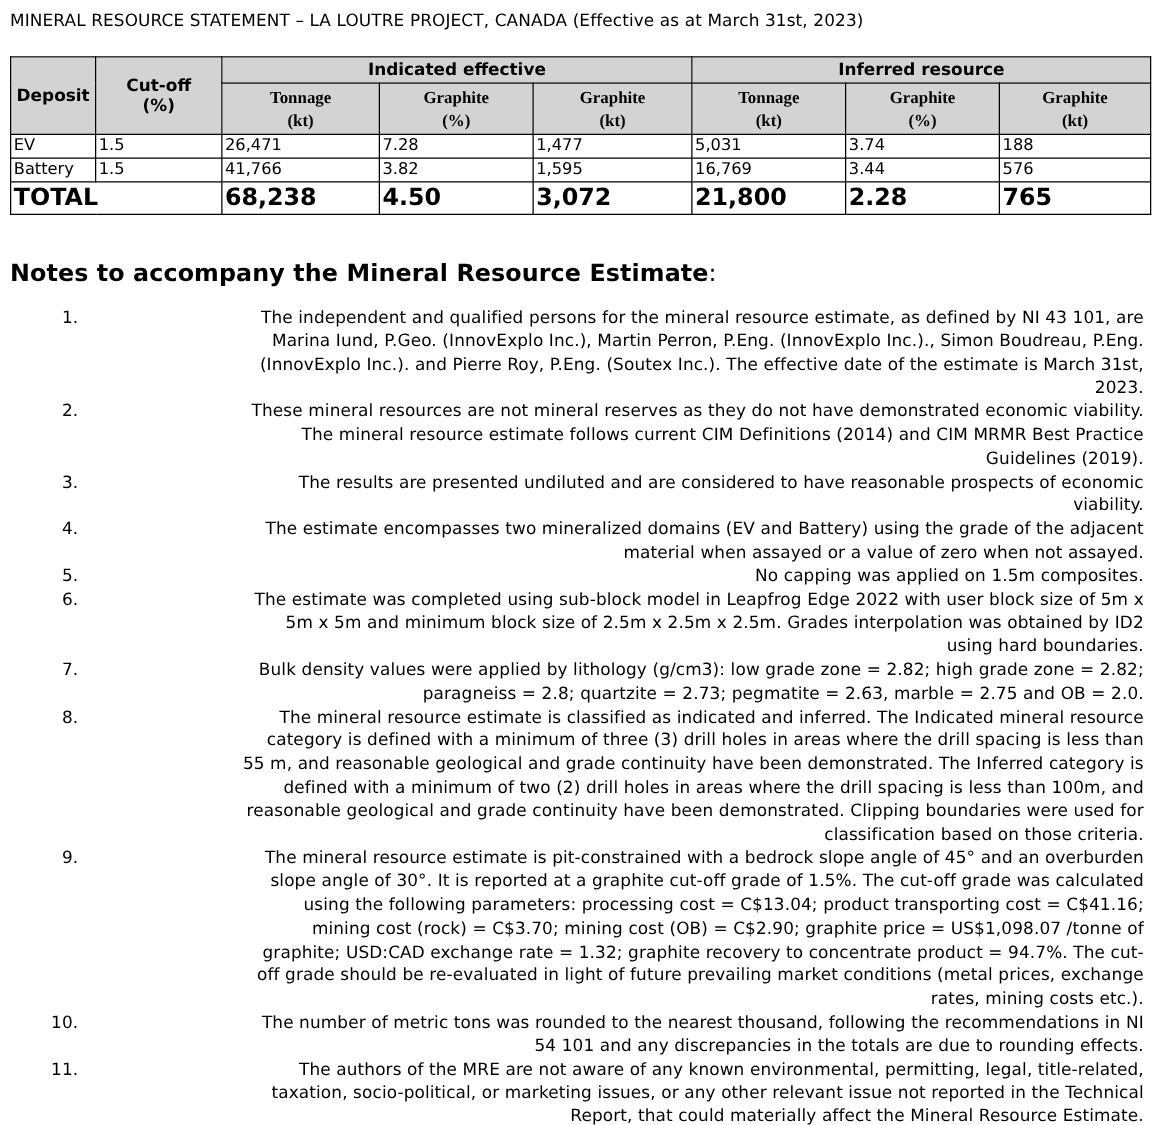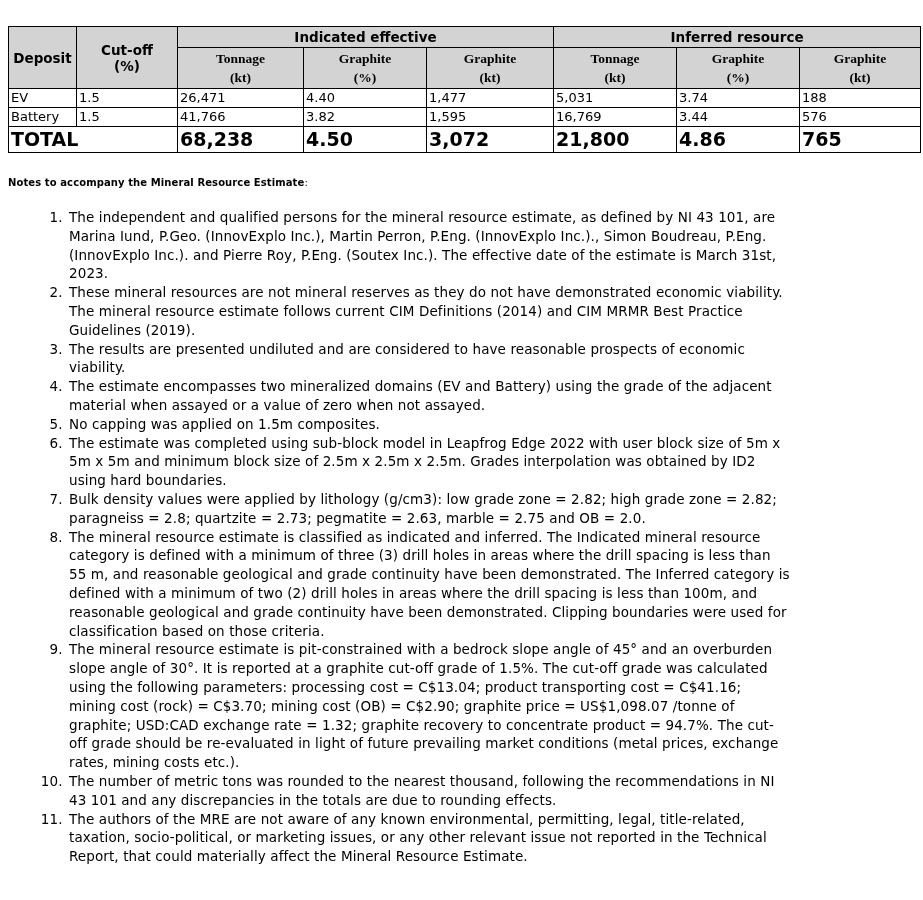--- a/index.html
+++ b/index.html
@@ -49,45 +49,47 @@
     padding: 1px 2px 2px 2px;
     height: 14px;
     white-space: nowrap;
   }
   table.mrs tbody tr.total td {
     font-weight: bold;
     font-size: 19px;
   }
 
   .notes-heading {
-    margin-top: 20px;
-    font-size: 10px;
+    margin-top: 38px;
+    font-size: 19px;
     line-height: 19px;
     letter-spacing: 0.1px;
   }
   .notes-heading .b { font-weight: bold; }
 
   ol.notes {
     margin: 16px 0 0 0;
     padding-left: 59px;
     font-size: 13.5px;
     line-height: 18.8px;
     letter-spacing: 0.1px;
   }
   ol.notes li {
     white-space: pre-line;
     padding-left: 2px;
     margin: 0;
+    text-align: right;
   }
 </style>
 </head>
 <body>
 
 <div class="doc">
 
+  <div class="title">MINERAL RESOURCE STATEMENT – LA LOUTRE PROJECT, CANADA (Effective as at March 31st, 2023)</div>
 
   <table class="mrs">
     <colgroup>
       <col style="width:68px">
       <col style="width:101px">
       <col style="width:126px">
       <col style="width:123px">
       <col style="width:127px">
       <col style="width:123px">
       <col style="width:123px">
@@ -114,21 +116,21 @@
 (%)</th>
         <th class="pre">Graphite
 (kt)</th>
       </tr>
     </thead>
     <tbody>
       <tr>
         <td>EV</td>
         <td>1.5</td>
         <td>26,471</td>
-        <td>4.40</td>
+        <td>7.28</td>
         <td>1,477</td>
         <td>5,031</td>
         <td>3.74</td>
         <td>188</td>
       </tr>
       <tr>
         <td>Battery</td>
         <td>1.5</td>
         <td>41,766</td>
         <td>3.82</td>
@@ -136,21 +138,21 @@
         <td>16,769</td>
         <td>3.44</td>
         <td>576</td>
       </tr>
       <tr class="total">
         <td colspan="2">TOTAL</td>
         <td>68,238</td>
         <td>4.50</td>
         <td>3,072</td>
         <td>21,800</td>
-        <td>4.86</td>
+        <td>2.28</td>
         <td>765</td>
       </tr>
     </tbody>
   </table>
 
   <div class="notes-heading">
     <span class="b">Notes to accompany the Mineral Resource Estimate</span><span>:</span>
   </div>
 
   <ol class="notes">
@@ -178,19 +180,19 @@
 reasonable geological and grade continuity have been demonstrated. Clipping boundaries were used for
 classification based on those criteria.</li>
     <li>The mineral resource estimate is pit-constrained with a bedrock slope angle of 45° and an overburden
 slope angle of 30°. It is reported at a graphite cut-off grade of 1.5%. The cut-off grade was calculated
 using the following parameters: processing cost = C$13.04; product transporting cost = C$41.16;
 mining cost (rock) = C$3.70; mining cost (OB) = C$2.90; graphite price = US$1,098.07 /tonne of
 graphite; USD:CAD exchange rate = 1.32; graphite recovery to concentrate product = 94.7%. The cut-
 off grade should be re-evaluated in light of future prevailing market conditions (metal prices, exchange
 rates, mining costs etc.).</li>
     <li>The number of metric tons was rounded to the nearest thousand, following the recommendations in NI
-43 101 and any discrepancies in the totals are due to rounding effects.</li>
+54 101 and any discrepancies in the totals are due to rounding effects.</li>
     <li>The authors of the MRE are not aware of any known environmental, permitting, legal, title-related,
 taxation, socio-political, or marketing issues, or any other relevant issue not reported in the Technical
 Report, that could materially affect the Mineral Resource Estimate.</li>
   </ol>
 
 </div>
 
 </body></html>

